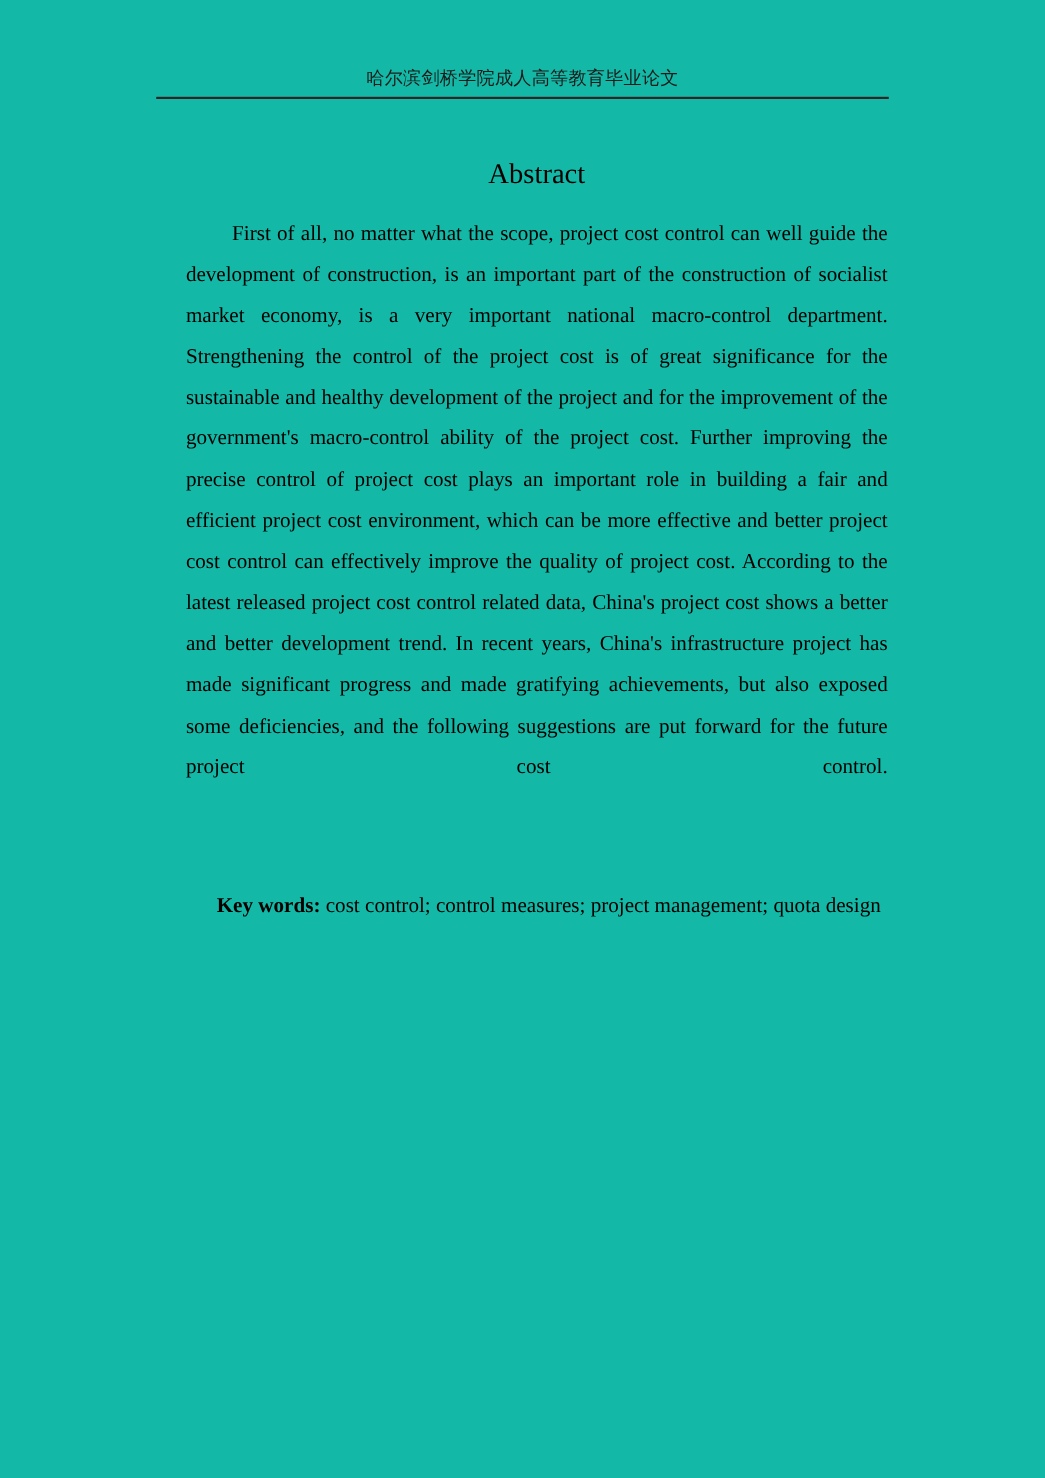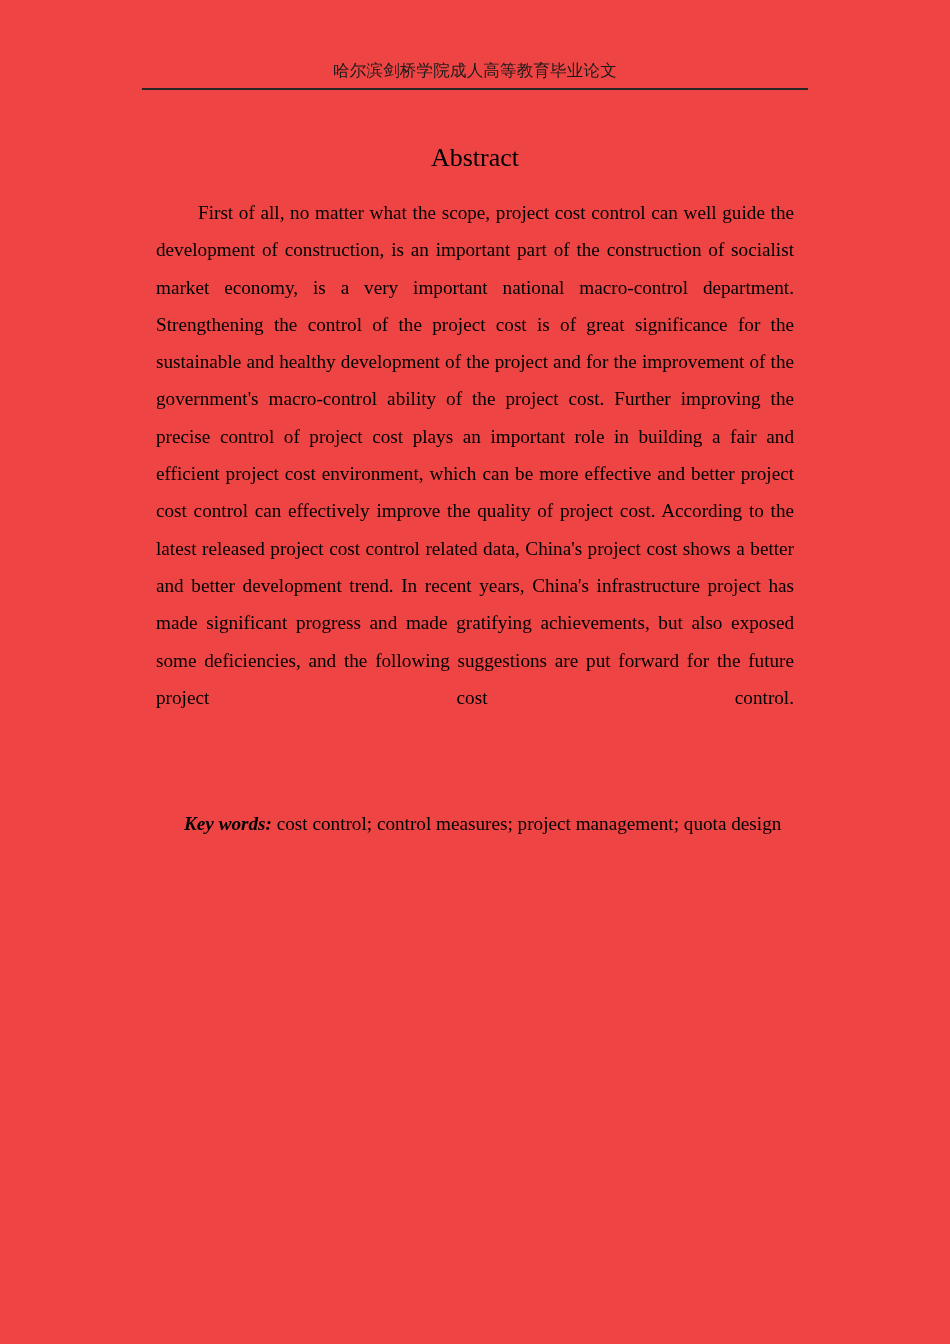--- a/index.html
+++ b/index.html
@@ -5,21 +5,21 @@
   html, body {
     margin: 0;
     padding: 0;
     background: #ffffff;
   }
 
   .page {
     position: relative;
     width: 950px;
     height: 1344px;
-    background: #ef4444;
+    background: #14b8a6;
     margin: 0 auto;
     overflow: hidden;
     font-family: "Liberation Serif", "DejaVu Serif", serif;
     color: #000000;
   }
 
   
   .header-block {
     position: absolute;
     left: 142px;
@@ -40,21 +40,21 @@
   .header-rule {
     margin-top: 4px;
     width: 666px;
     height: 2px;
     background: #262626;
   }
 
   
   .content {
     position: absolute;
-    left: 142px;
+    left: 155px;
     top: 138px;
     width: 666px;
   }
 
   .doc-title {
     font-family: "Liberation Serif", "DejaVu Serif", serif;
     font-size: 26px;
     font-weight: normal;
     text-align: center;
     line-height: 40px;
@@ -90,21 +90,20 @@
     font-size: 19.2px;
     line-height: 37.3px;
     text-align: left;
     text-indent: 42px;
     margin: 0;
     color: #000000;
   }
 
   .keywords-label {
     font-weight: bold;
-    font-style: italic;
   }
 </style>
 </head>
 <body>
 
 <div class="page">
 
   <div class="header-block">
     <div class="header-text">哈尔滨剑桥学院成人高等教育毕业论文</div>
     <div class="header-rule"></div>

